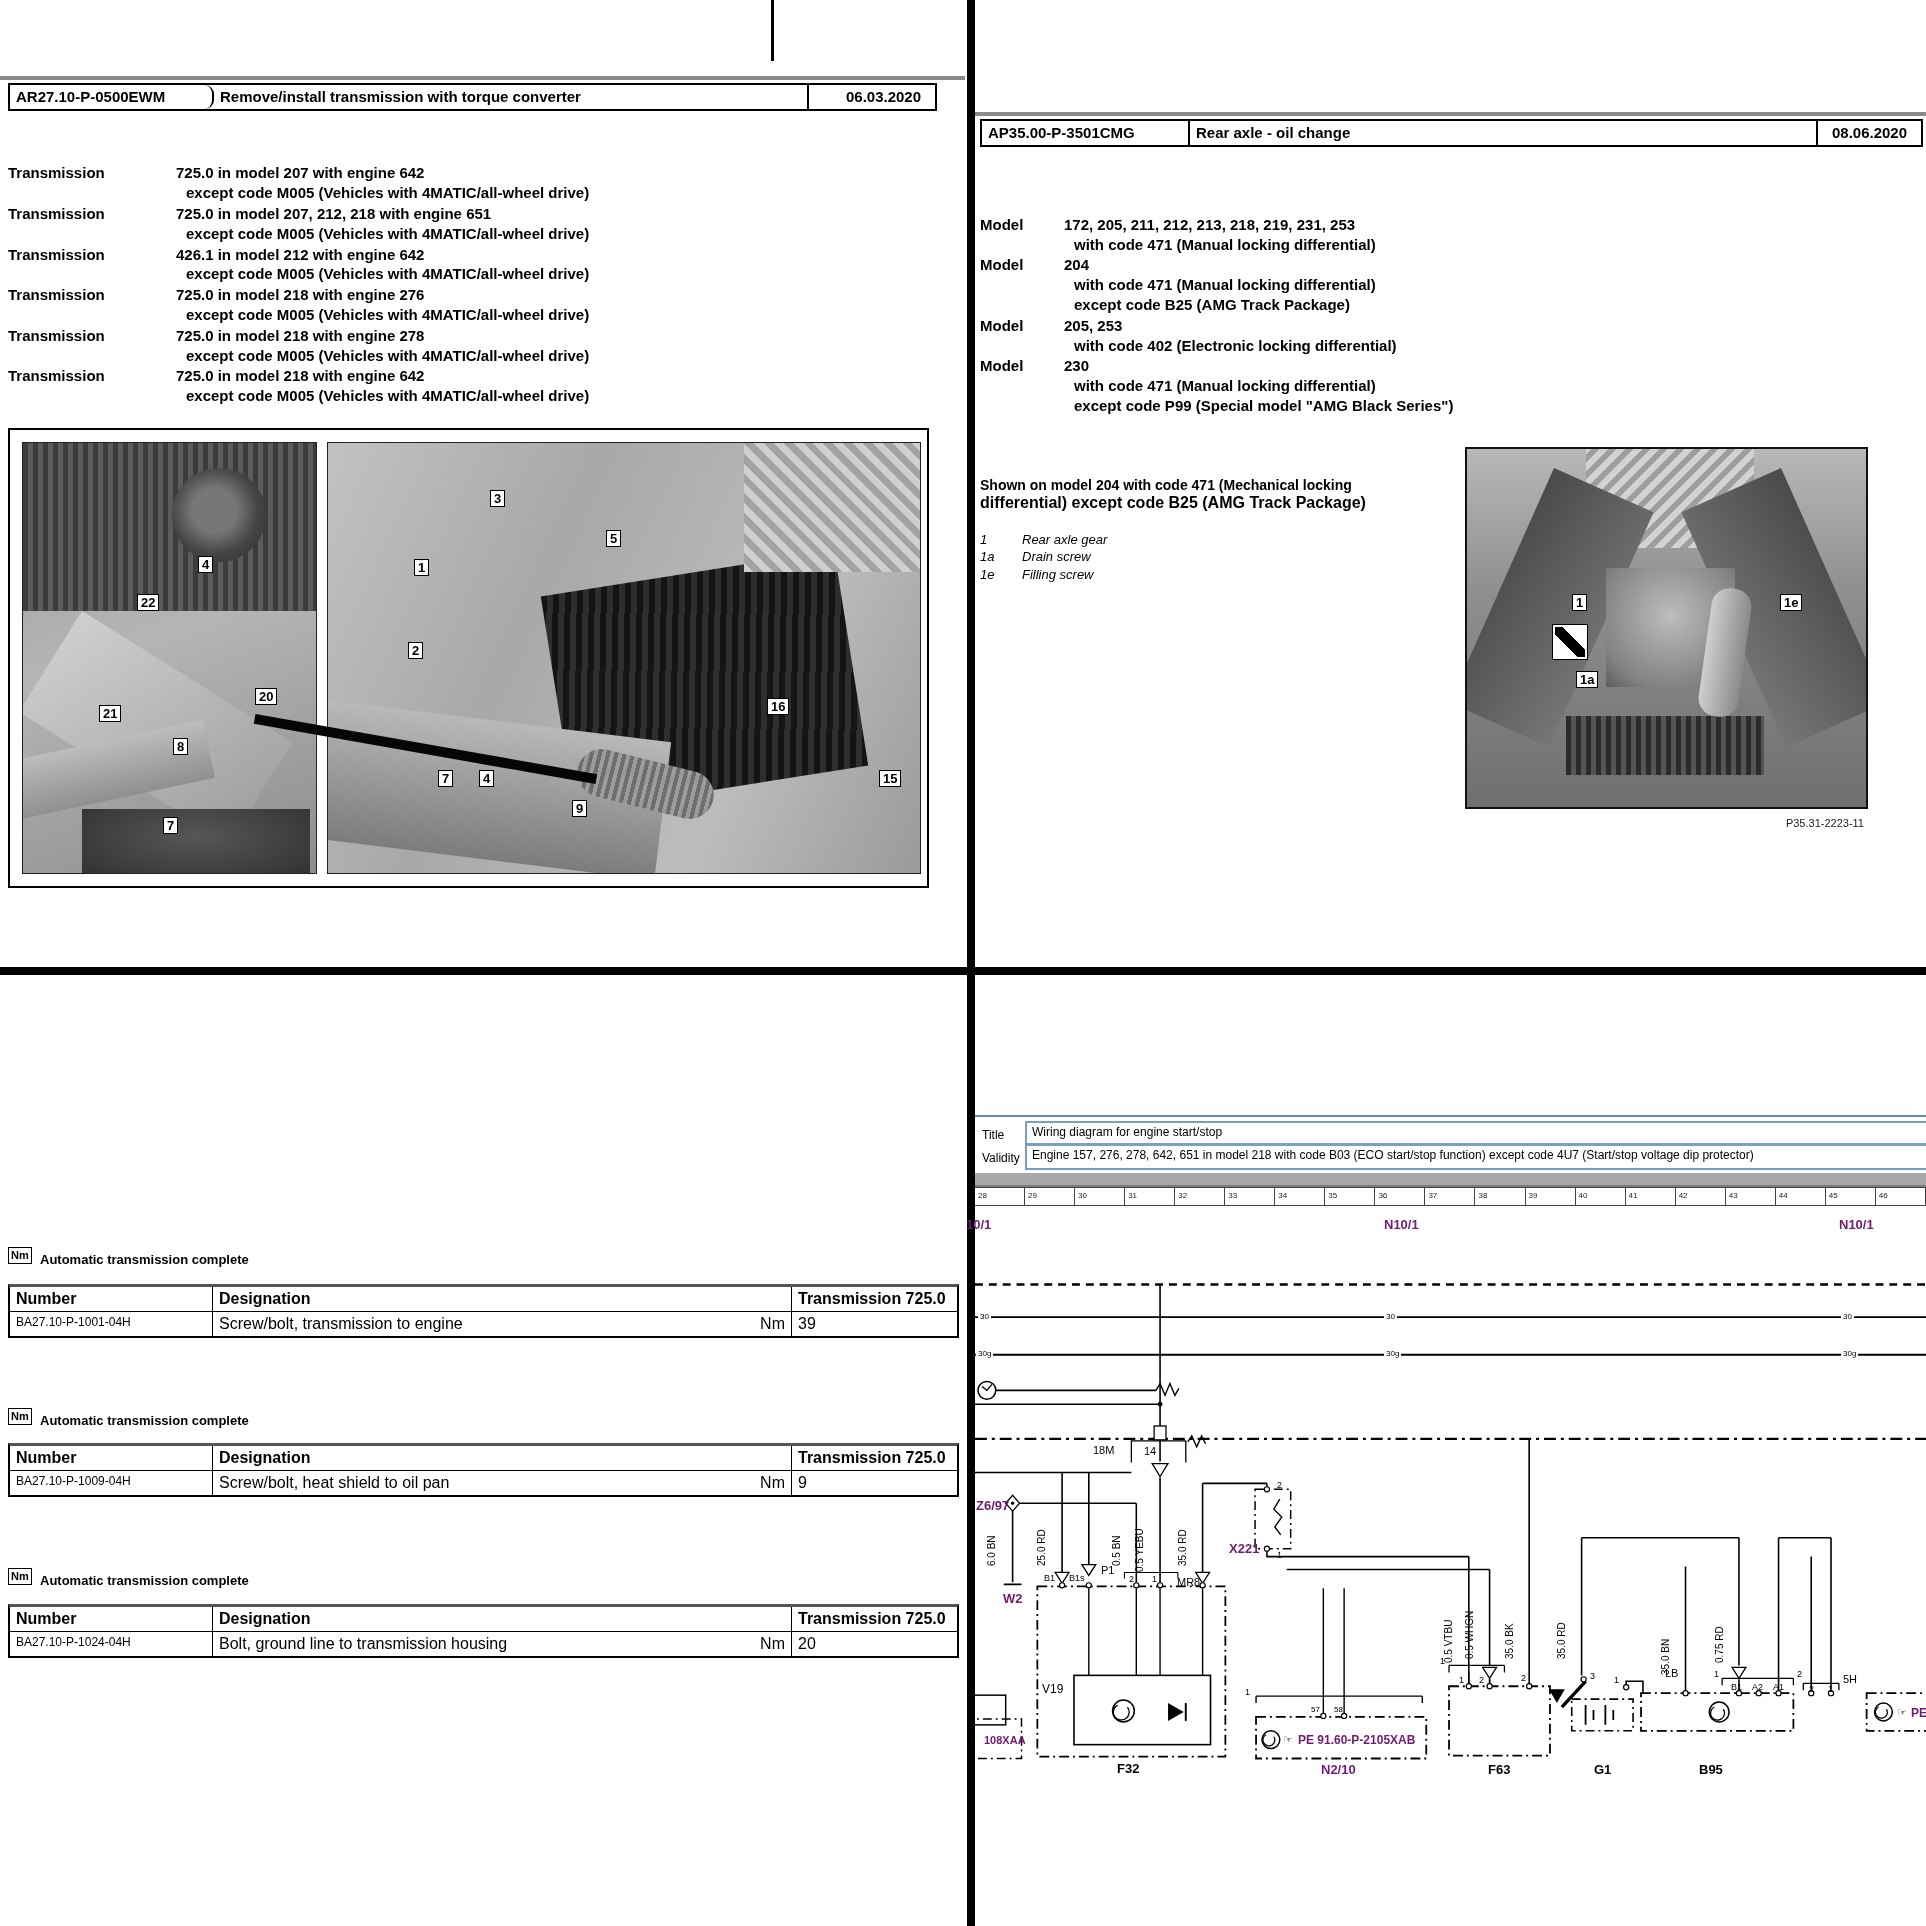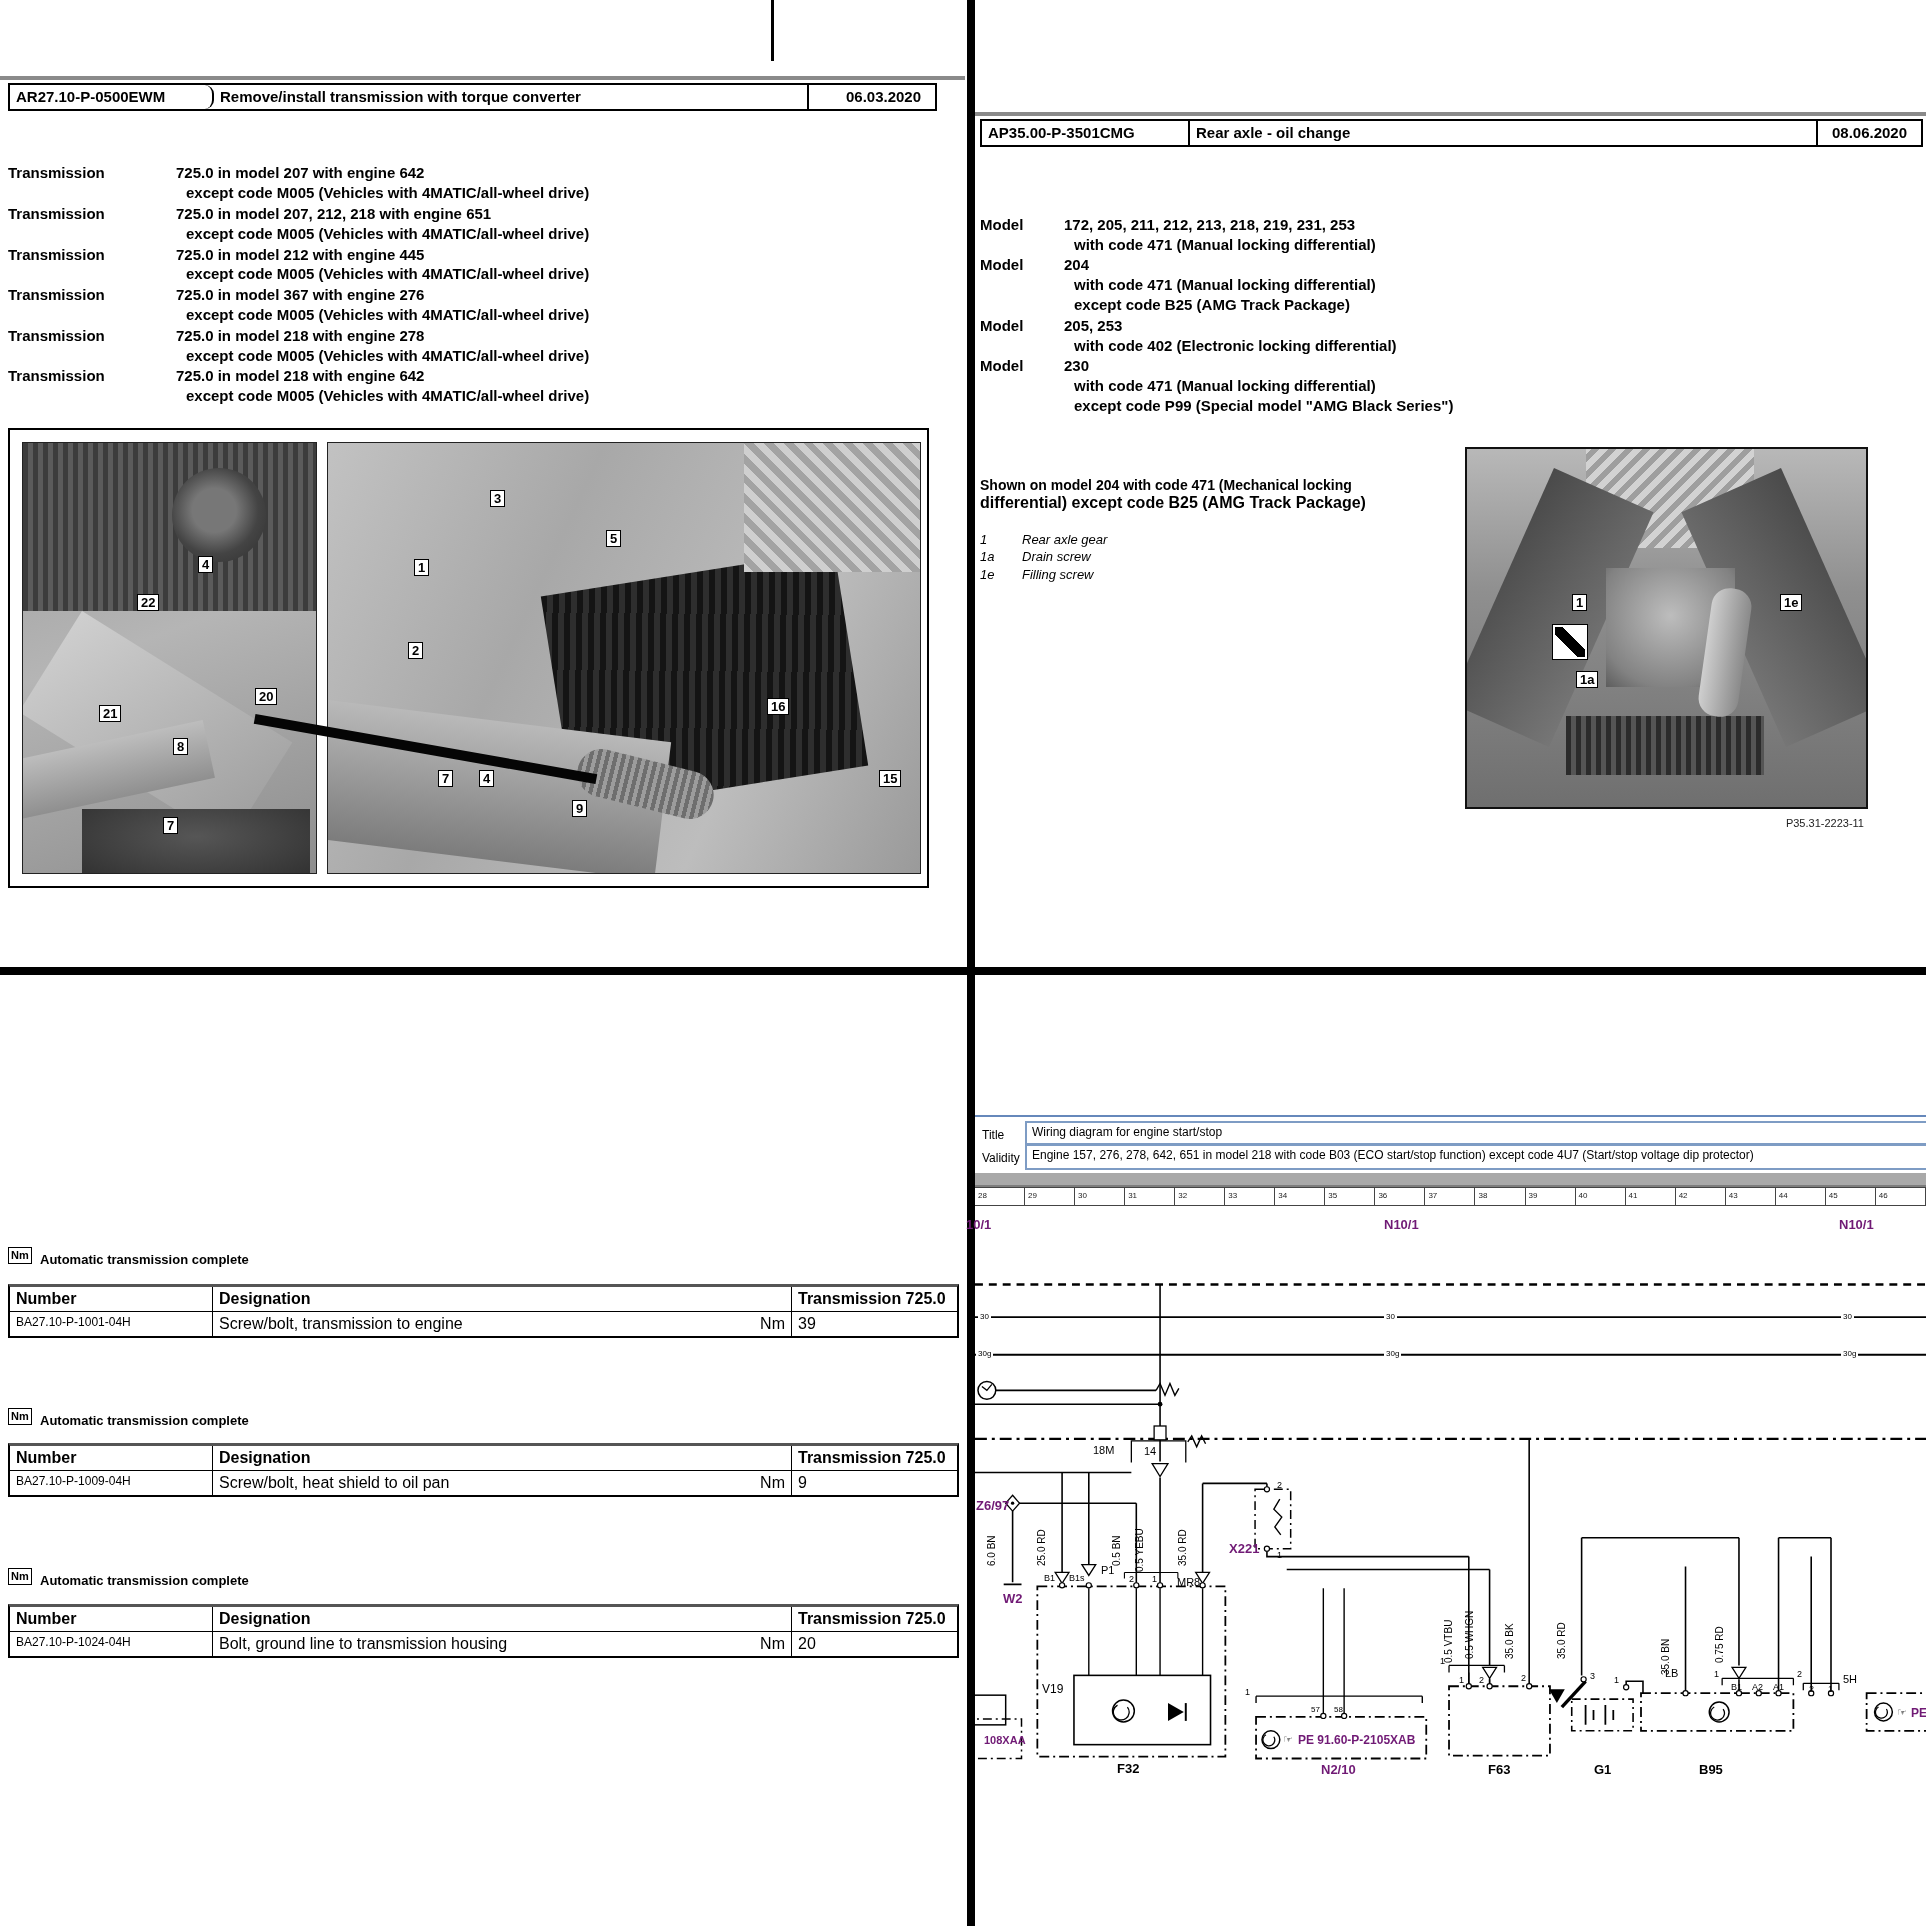--- a/index.html
+++ b/index.html
@@ -54,24 +54,24 @@
       <div class="c" style="width:91px;text-align:center;margin-left:23px;">06.03.2020</div>
     </div>
 
     <div class="t b" style="left:8px;top:164px">Transmission</div>
     <div class="t b" style="left:176px;top:164px">725.0 in model 207 with engine 642</div>
     <div class="t b" style="left:186px;top:184px">except code M005 (Vehicles with 4MATIC/all-wheel drive)</div>
     <div class="t b" style="left:8px;top:205px">Transmission</div>
     <div class="t b" style="left:176px;top:205px">725.0 in model 207, 212, 218 with engine 651</div>
     <div class="t b" style="left:186px;top:225px">except code M005 (Vehicles with 4MATIC/all-wheel drive)</div>
     <div class="t b" style="left:8px;top:246px">Transmission</div>
-    <div class="t b" style="left:176px;top:246px">725.0 in model 212 with engine 445</div>
+    <div class="t b" style="left:176px;top:246px">426.1 in model 212 with engine 642</div>
     <div class="t b" style="left:186px;top:265px">except code M005 (Vehicles with 4MATIC/all-wheel drive)</div>
     <div class="t b" style="left:8px;top:286px">Transmission</div>
-    <div class="t b" style="left:176px;top:286px">725.0 in model 367 with engine 276</div>
+    <div class="t b" style="left:176px;top:286px">725.0 in model 218 with engine 276</div>
     <div class="t b" style="left:186px;top:306px">except code M005 (Vehicles with 4MATIC/all-wheel drive)</div>
     <div class="t b" style="left:8px;top:327px">Transmission</div>
     <div class="t b" style="left:176px;top:327px">725.0 in model 218 with engine 278</div>
     <div class="t b" style="left:186px;top:347px">except code M005 (Vehicles with 4MATIC/all-wheel drive)</div>
     <div class="t b" style="left:8px;top:367px">Transmission</div>
     <div class="t b" style="left:176px;top:367px">725.0 in model 218 with engine 642</div>
     <div class="t b" style="left:186px;top:387px">except code M005 (Vehicles with 4MATIC/all-wheel drive)</div>
 
     <div style="position:absolute;left:8px;top:428px;width:917px;height:456px;border:2px solid #000;background:#fff;"></div>
     <div class="photo" style="left:22px;top:442px;width:293px;height:430px;background:linear-gradient(160deg,#9a9a9a 0%,#b5b5b5 45%,#8d8d8d 100%);">

